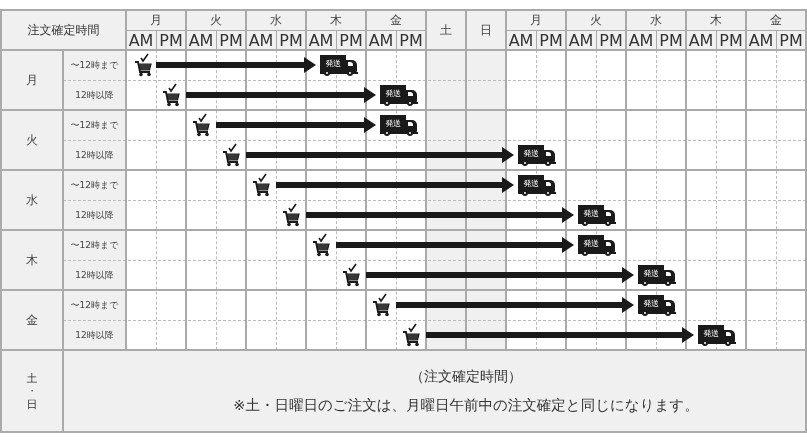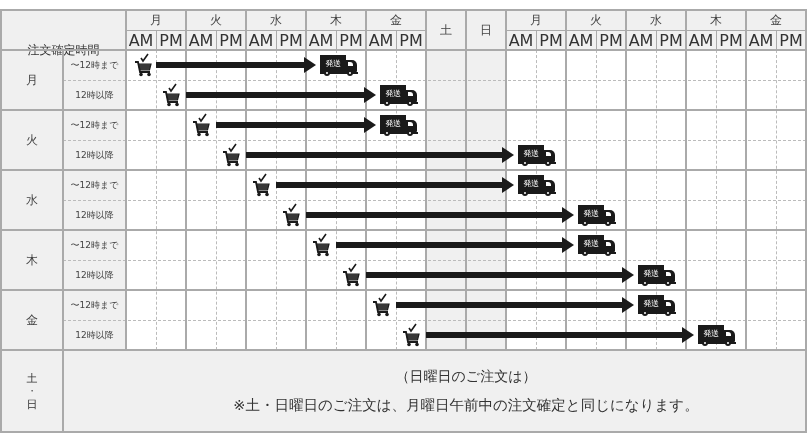--- a/index.html
+++ b/index.html
@@ -1,19 +1,19 @@
 <!DOCTYPE html>
 <html><head>
 <meta charset="utf-8">
 <style>
   html,body{margin:0;padding:0;background:#fff;}
   body{width:807px;height:441px;position:relative;overflow:hidden;font-family:"DejaVu Sans","Liberation Sans",sans-serif;color:#333;}
   .abs{position:absolute;box-sizing:border-box;}
   .cell{position:absolute;box-sizing:border-box;display:flex;align-items:center;justify-content:center;}
-  .hdr{background:#f0f0f0;font-size:11px;margin-top:20px;}
+  .hdr{background:#f0f0f0;font-size:11px;}
   .gray{background:#f0f0f0;}
   .vline{position:absolute;width:0;border-left:2px solid #aaa;}
   .hline{position:absolute;height:0;border-top:2px solid #aaa;}
   .vdash{position:absolute;width:0;border-left:1px dashed #bbb;}
   .hdash{position:absolute;height:0;border-top:1px dashed #bbb;}
   .thin-v{position:absolute;width:0;border-left:1px solid #aaa;}
   .thin-h{position:absolute;height:0;border-top:1px solid #aaa;}
   .day{font-size:12px;color:#444;}
   .ampm{font-size:16px;color:#333;}
   .rowday{font-size:12px;color:#444;}
@@ -147,21 +147,21 @@
   <div class="hline" style="left:0px;top:289px;width:807px;"></div>
   <div class="hline" style="left:0px;top:349px;width:807px;"></div>
   <div class="hline" style="left:0px;top:431px;width:807px;"></div>
   <div class="thin-v" style="left:63px;top:50px;height:300px;border-left-width:1px;"></div>
 
   <div class="cell" style="left:1px;top:350px;width:62px;height:82px;flex-direction:column;font-size:11px;line-height:13px;">
     <span>土</span>
     <span style="font-size:9px;">・</span>
     <span>日</span>
   </div>
-  <div class="foot-text" style="top:368px;font-size:14px;">（日曜日のご注文は）</div>
+  <div class="foot-text" style="top:368px;font-size:14px;">（注文確定時間）</div>
   <div class="foot-text" style="top:396px;font-size:14.5px;">※土・日曜日のご注文は、月曜日午前中の注文確定と同じになります。</div>
 
 </div>
 
 <div id="markers">
     <div>
       <svg class="cart" viewBox="0 0 20 24" style="left: 134px; top: 53px;">
     <polyline points="7,5 9,8 14,1" fill="none" stroke="#1a1a1a" stroke-width="1.6"></polyline>
     <polyline points="1,9 4,9 6,19 16,19" fill="none" stroke="#1a1a1a" stroke-width="1.8"></polyline>
     <path d="M4.5,11 L17,11 L15.5,17 L6,17 Z" fill="#555" stroke="#1a1a1a" stroke-width="1.2"></path>

